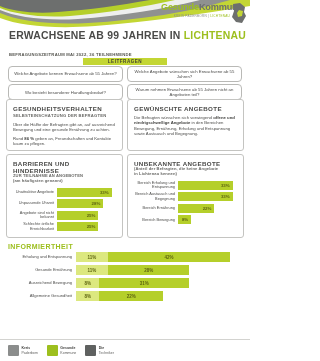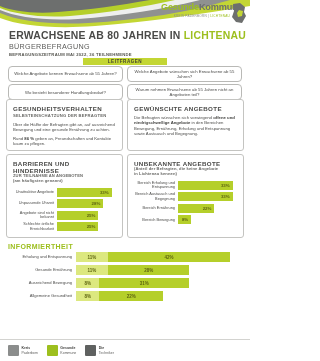--- a/index.html
+++ b/index.html
@@ -165,23 +165,22 @@
     </div>
     <div class="logo-mark">
       <svg width="16" height="21" viewBox="0 0 16 21">
         <path d="M2,1 L9,0 L14,4 L13,9 L15,13 L11,20 L5,19 L1,14 L3,8 Z" fill="#6d6f6e"></path>
         <path d="M8,7 L12,8 L11,13 L7,14 L6,10 Z" fill="#c3d634"></path>
       </svg>
     </div>
   </div>
 
   <div class="title">
-    <span>ERWACHSENE AB 80 JAHREN IN </span><span class="hl">LICHTENAU</span>
-  </div>
-  <div class="subtitle">BÜRGERBEFRAGUNG</div>
+    <span>ERWACHSENE AB 99 JAHREN IN </span><span class="hl">LICHTENAU</span>
+  </div>
   <div class="period">BEFRAGUNGSZEITRAUM MAI 2022, 36 TEILNEHMENDE</div>
 
   <div class="lf-badge">LEITFRAGEN</div>
   <div class="lf-grid">
     <div class="lf-box">
         <span>Welche Angebote kennen Erwachsene ab 55 Jahren?</span>
       </div>
     <div class="lf-box">
         <span>Welche Angebote wünschen sich Erwachsene ab 55 Jahren?</span>
       </div>

